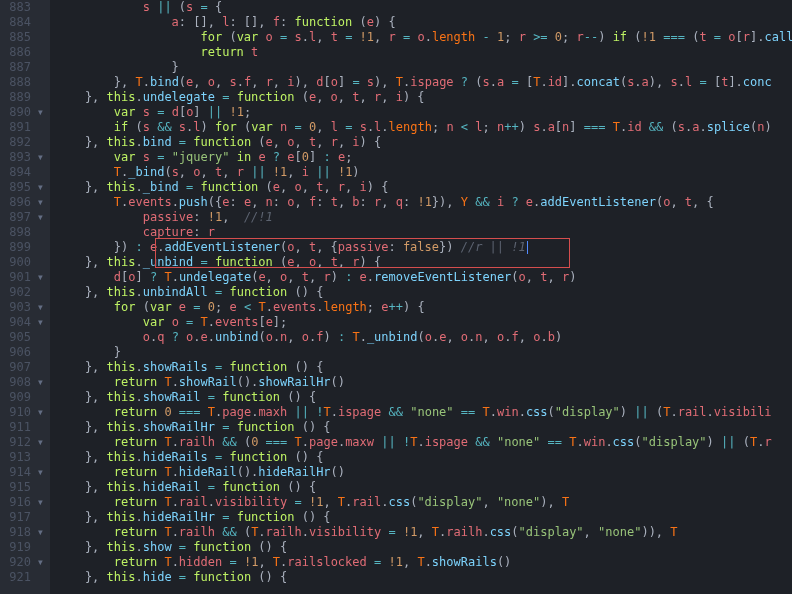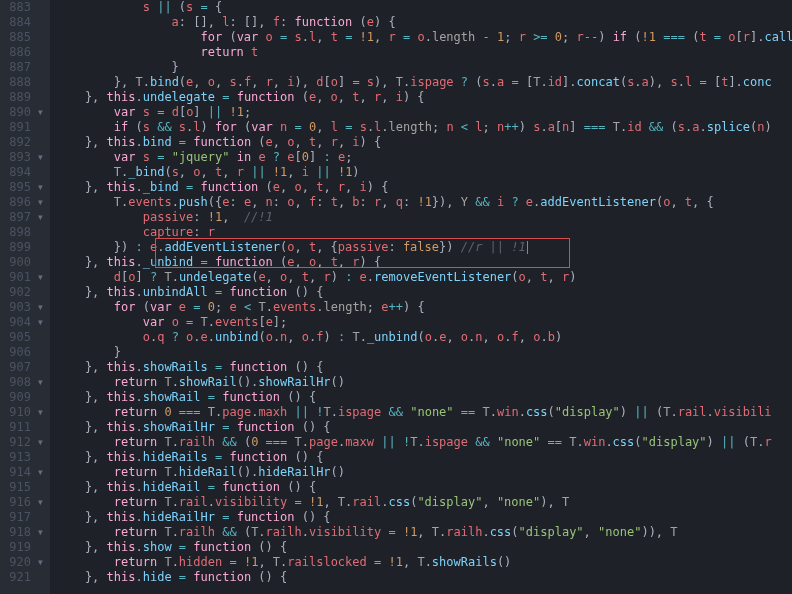--- a/index.html
+++ b/index.html
@@ -4,27 +4,27 @@
 <style>
 html,body{margin:0;padding:0;background:#1e2127;color:#abb2bf;font-family:Menlo,Consolas,'DejaVu Sans Mono',monospace;font-size:12px;line-height:15px}
 .editor{display:flex;width:792px;height:594px;overflow:hidden;position:relative}
 .gutter{background:#282c34;color:#4b5363;text-align:right;padding:0 6px 0 0;user-select:none;flex:0 0 44px}
 .gutter .ln{height:15px}
 .fold{color:#636d83;padding-left:3px;display:inline-block;width:10px}
 .code{flex:1;padding-left:6px;white-space:pre;overflow:hidden}
 .code .row{height:15px}
 
 
-.k{color:#f9a8d4}       
+.k{color:#bef264}       
 .s{color:#98c379}       
 .n{color:#d19a66}       
 .f{color:#7dd3fc}       
 .o{color:#56b6c2}       
 .id{color:#e06c75}      
-.m{color:#a3a3a3}       
+.m{color:#f97316}       
 .c{color:#5c6370;font-style:italic} 
 
 .hl-box{position:absolute;border:1px solid #d54e4e;pointer-events:none}
 .cursor{display:inline-block;width:1px;height:13px;background:#528bff;vertical-align:middle;margin-left:1px}
 </style>
 </head>
 <body>
 
 <div class="editor">
   <div class="gutter" id="gutter">

